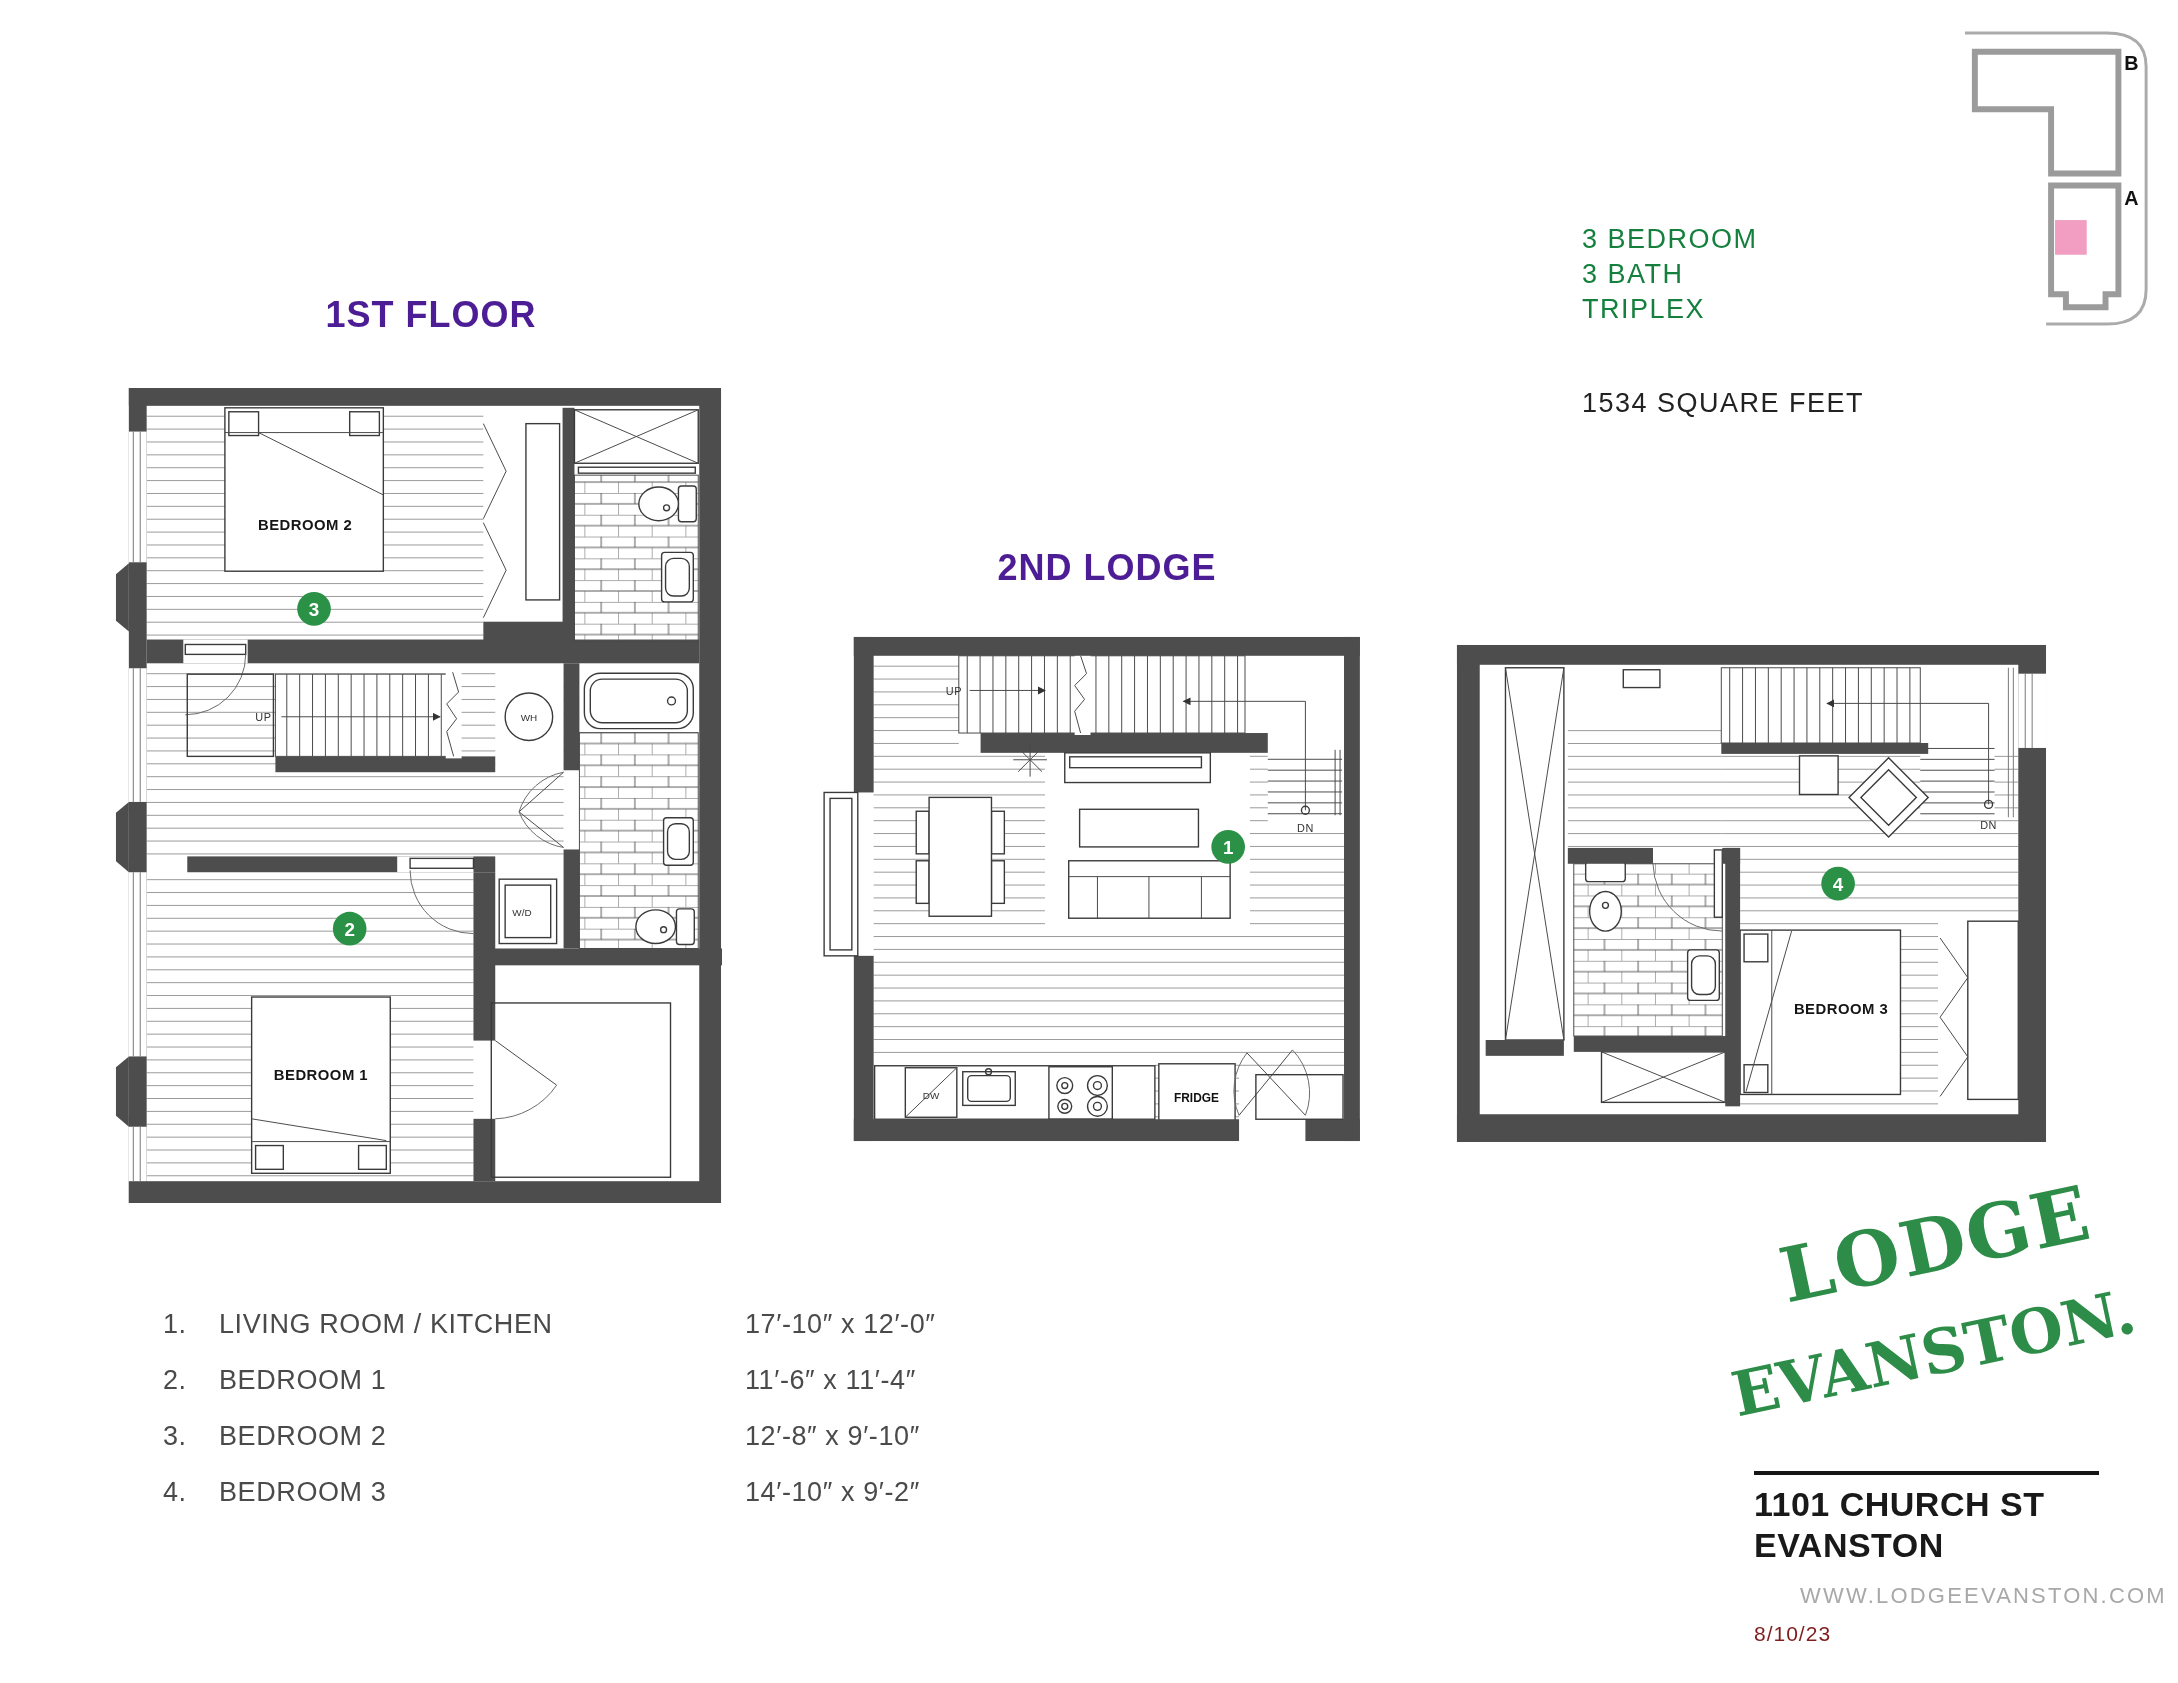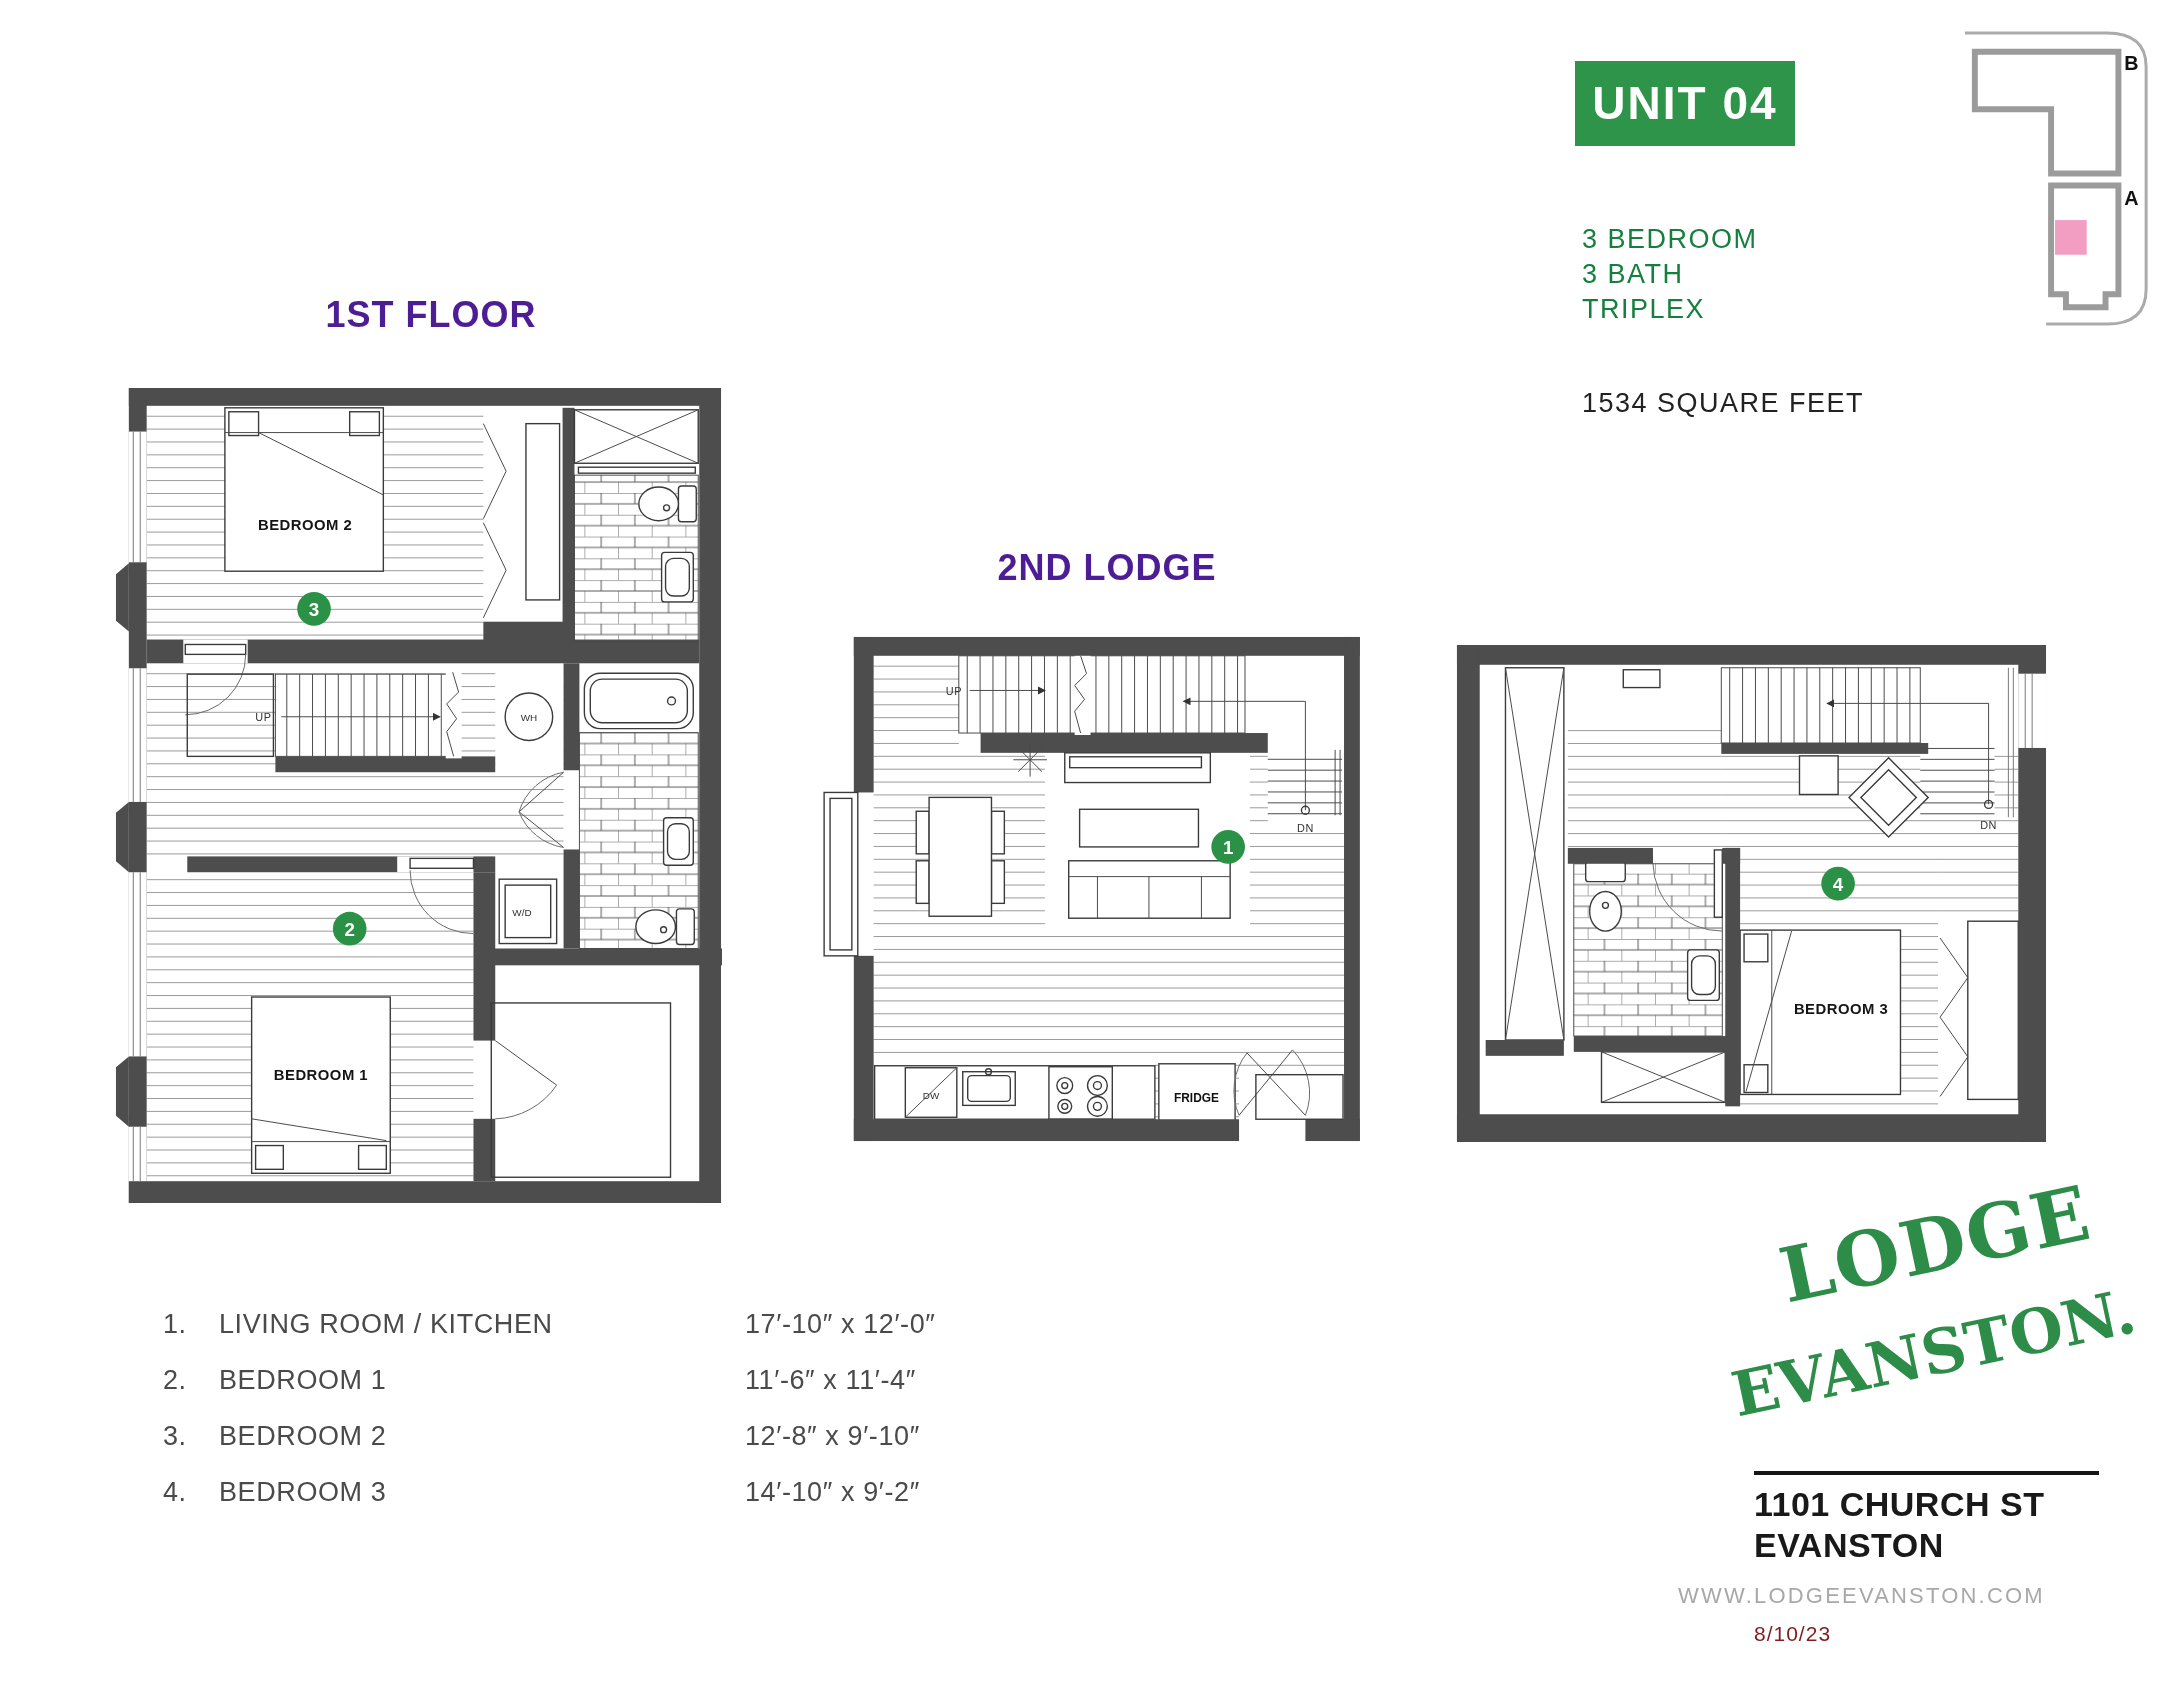--- a/index.html
+++ b/index.html
@@ -12,21 +12,21 @@
   .info{position:absolute;left:1582px;top:222px;font-size:27px;color:#15803d;letter-spacing:1.5px;line-height:35px;font-weight:400;}
   .sqft{position:absolute;left:1582px;top:388px;font-size:27px;color:#222;letter-spacing:1.5px;font-weight:400;}
   .legend{position:absolute;left:153px;top:1309px;width:990px;}
   .lrow{position:relative;height:56px;font-size:27px;color:#4a4a4a;letter-spacing:0.6px;font-weight:400;}
   .lnum{position:absolute;left:10px;}
   .llabel{position:absolute;left:66px;}
   .ldims{position:absolute;left:592px;}
   .rule{position:absolute;left:1754px;top:1471px;width:345px;height:4px;background:#161616;}
   .addr1{position:absolute;left:1754px;top:1485px;font-size:34px;font-weight:700;color:#191919;letter-spacing:0.5px;}
   .addr2{position:absolute;left:1754px;top:1526px;font-size:34px;font-weight:700;color:#191919;letter-spacing:0.5px;}
-  .site{position:absolute;left:1678px;top:1583px;font-size:22px;color:var(--text_light);letter-spacing:2.2px;}
+  .site{position:absolute;left:1800px;top:1583px;font-size:22px;color:var(--text_light);letter-spacing:2.2px;}
   .date{position:absolute;left:1754px;top:1622px;font-size:21px;color:#7f1d1d;letter-spacing:1px;}
   svg{position:absolute;font-family:"Liberation Sans",sans-serif;}
   .w{fill:var(--wall_gray);}
   .ol{fill:#fff;stroke:#3a3a3a;stroke-width:1.4;}
   .oln{fill:none;stroke:#3a3a3a;stroke-width:1.4;}
   .t1{fill:none;stroke:#4a4a4a;stroke-width:1;}
   .arc{fill:none;stroke:#6a6a6a;stroke-width:1;}
   .winline{stroke:#777;stroke-width:1;}
   .gc{fill:var(--circle_green);}
   .cnum{font-size:19px;font-weight:700;fill:#fff;}
@@ -445,21 +445,20 @@
         <line class="winline" x1="585" y1="40" x2="585" y2="115"></line>
     </g>
 
     <text class="rm" x="392" y="384" text-anchor="middle">BEDROOM 3</text>
     <g>
       <circle class="gc" cx="389" cy="252" r="17"></circle>
       <text class="cnum" x="389" y="259" text-anchor="middle">4</text>
     </g>
   </svg>
 
-  <div class="badge">UNIT 04</div>
 
   <div class="info">
     <div>3 BEDROOM</div>
     <div>3 BATH</div>
     <div>TRIPLEX</div>
   </div>
   <div class="sqft">1534 SQUARE FEET</div>
 
   <svg style="left:1960px;top:22px;" width="198" height="315" viewBox="0 0 200 318">
     <path d="M5 11 H148 Q188 11 188 45 V270 Q188 305 148 305 H87" fill="none" stroke="#ababab" stroke-width="3"></path>

